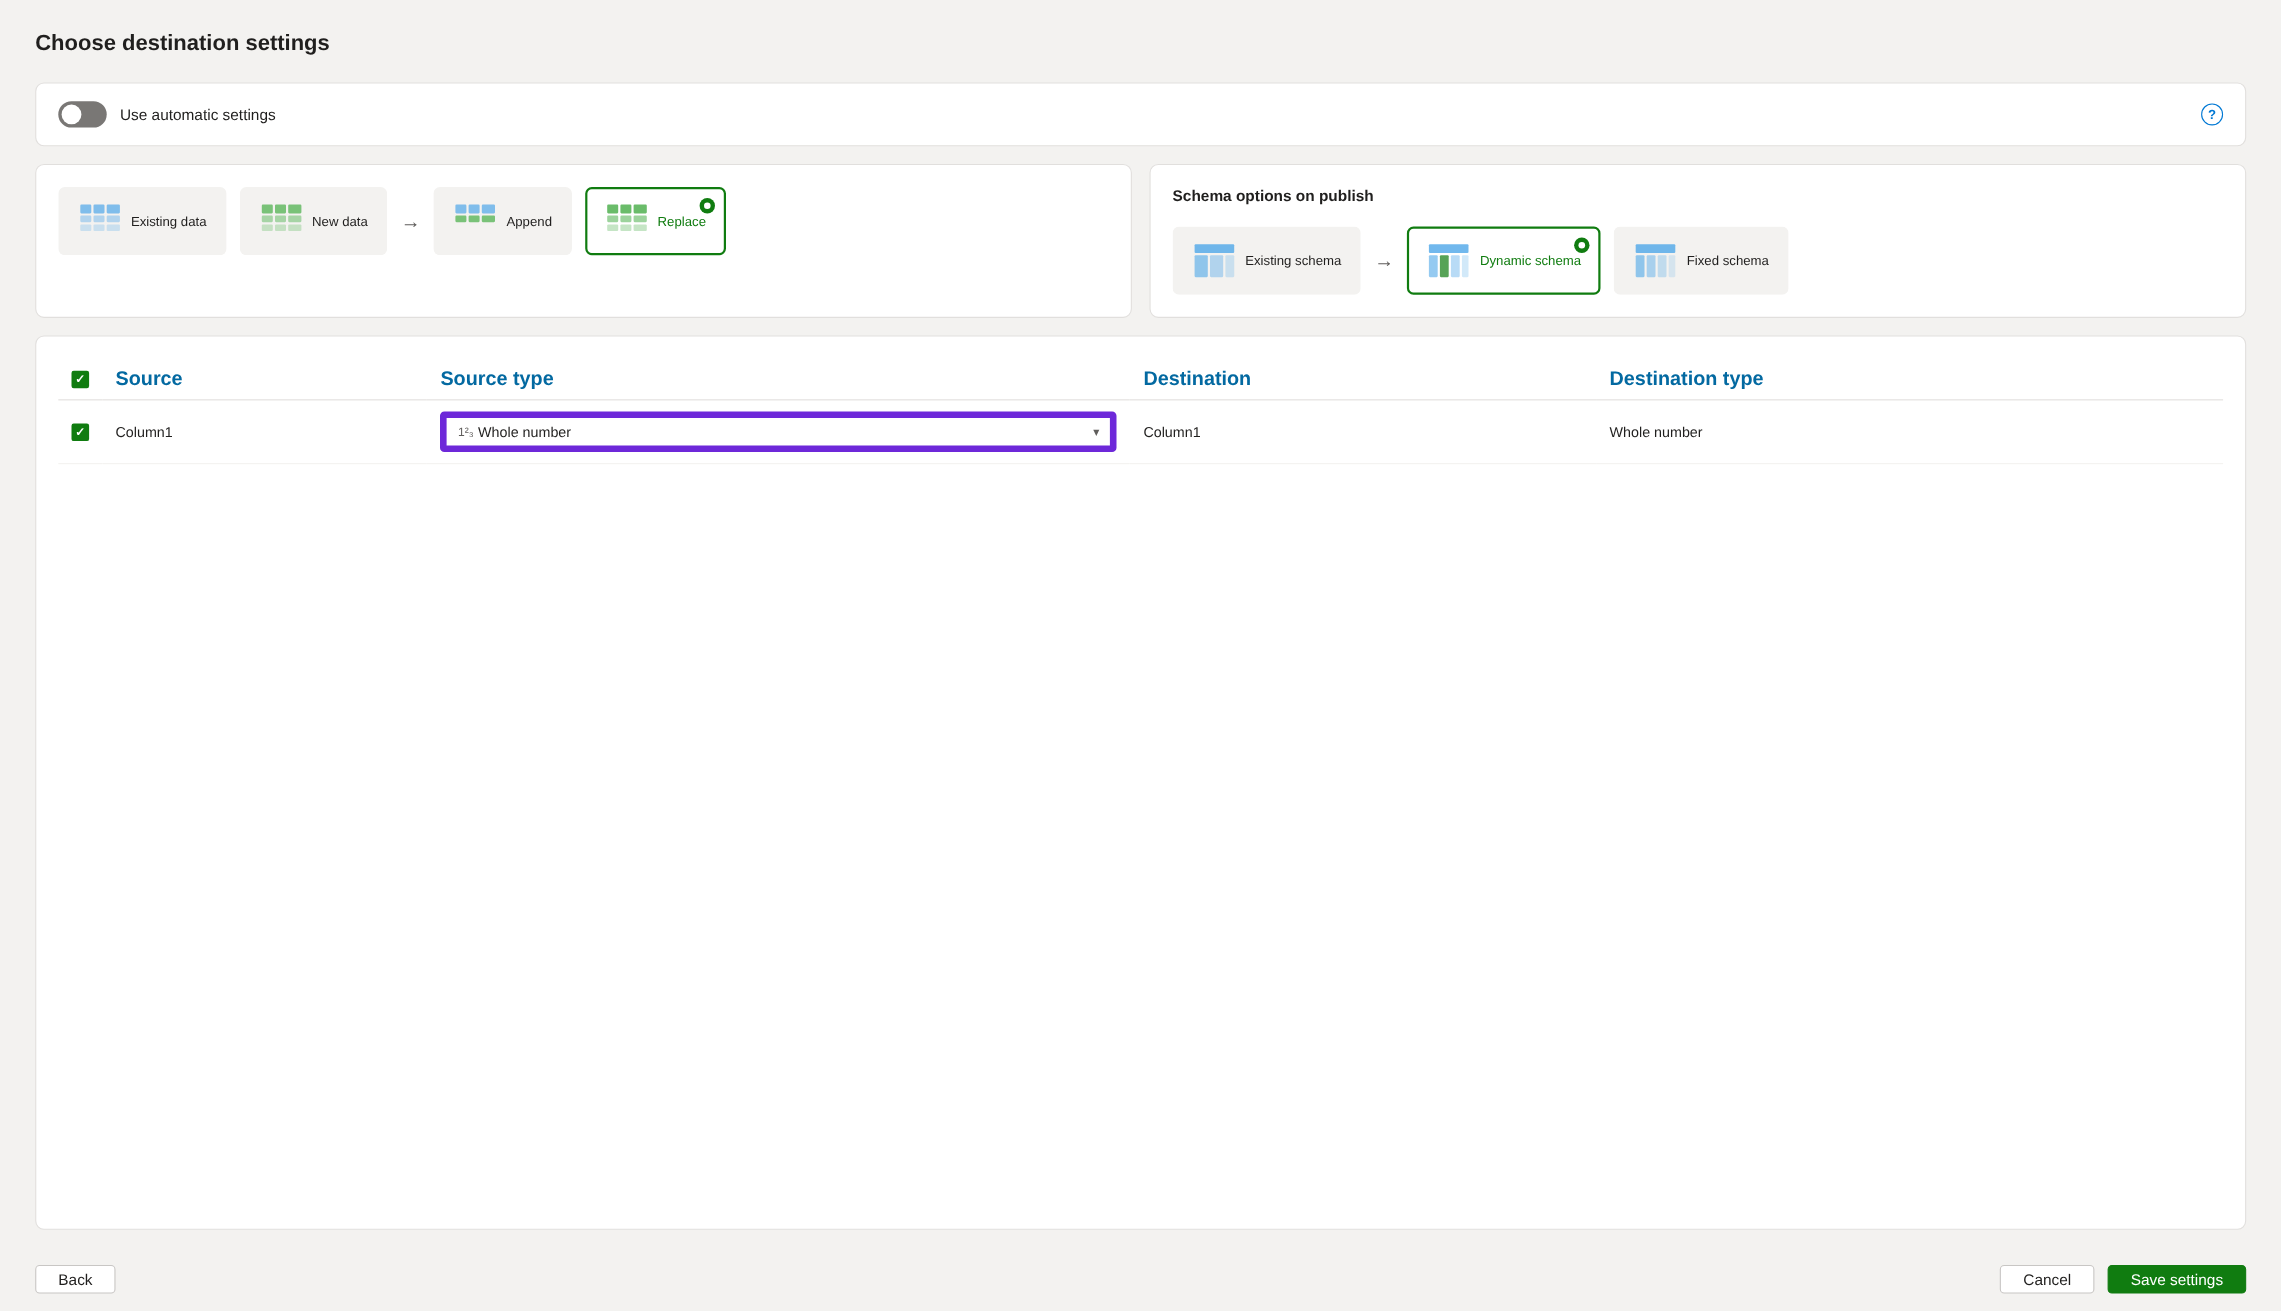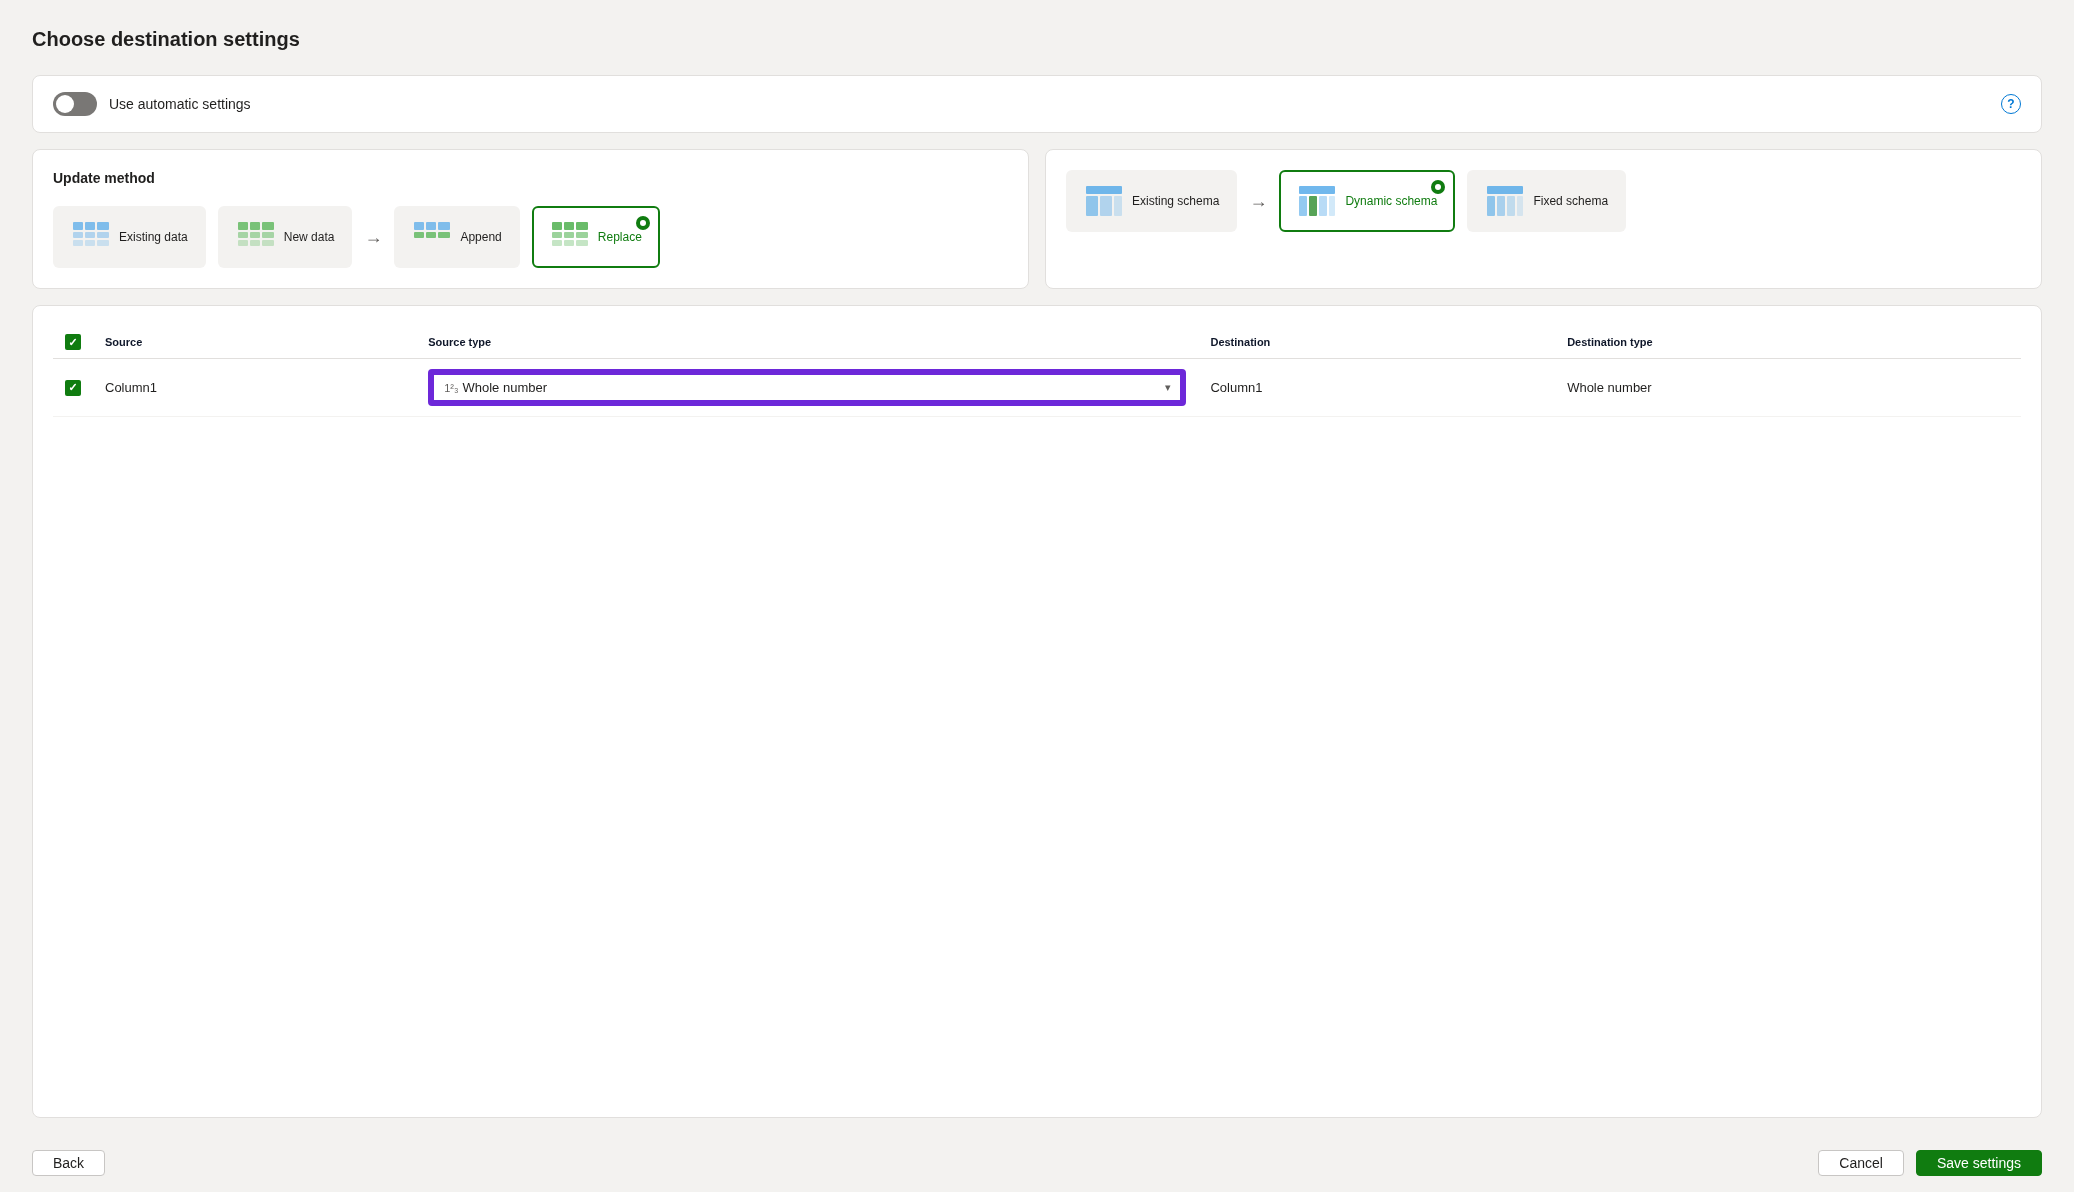--- a/index.html
+++ b/index.html
@@ -184,23 +184,23 @@
       margin-bottom: 16px;
     }
 
     .mapping-table {
       width: 100%;
       border-collapse: collapse;
     }
 
     .mapping-table th {
       text-align: left;
-      font-size: 11px;
+      font-size: 18px;
       font-weight: 600;
-      color: #0f172a;
+      color: #0369a1;
       padding: 8px 12px;
       border-bottom: 1px solid #e1dfdd;
     }
 
     .mapping-table td {
       padding: 10px 12px;
       font-size: 13px;
       color: #201f1e;
       border-bottom: 1px solid #f3f2f0;
       vertical-align: middle;
@@ -304,21 +304,20 @@
       </div>
     </div>
     <span class="auto-settings-label">Use automatic settings</span>
   </div>
   <div class="help-icon">?</div>
 </div>
 
 <div class="two-col">
 
   <div class="section-card">
-    <div class="section-title">Update method</div>
     <div class="method-options">
 
       <div class="method-option">
         <svg class="data-icon" viewBox="0 0 40 34" fill="none" xmlns="http://www.w3.org/2000/svg">
           <rect x="2" y="2" width="10" height="8" rx="1" fill="#4da6e8" opacity="0.7"></rect>
           <rect x="14" y="2" width="10" height="8" rx="1" fill="#4da6e8" opacity="0.7"></rect>
           <rect x="26" y="2" width="12" height="8" rx="1" fill="#4da6e8" opacity="0.7"></rect>
           <rect x="2" y="12" width="10" height="6" rx="1" fill="#4da6e8" opacity="0.4"></rect>
           <rect x="14" y="12" width="10" height="6" rx="1" fill="#4da6e8" opacity="0.4"></rect>
           <rect x="26" y="12" width="12" height="6" rx="1" fill="#4da6e8" opacity="0.4"></rect>
@@ -370,20 +369,21 @@
           <rect x="2" y="20" width="10" height="6" rx="1" fill="#5ab55a" opacity="0.35"></rect>
           <rect x="14" y="20" width="10" height="6" rx="1" fill="#5ab55a" opacity="0.35"></rect>
           <rect x="26" y="20" width="12" height="6" rx="1" fill="#5ab55a" opacity="0.35"></rect>
         </svg>
         <span class="method-option-label">Replace</span>
       </div>
     </div>
   </div>
 
   <div class="section-card">
+    <div class="section-title">Schema options on publish</div>
     <div class="method-options">
 
       <div class="method-option">
         <svg class="data-icon" viewBox="0 0 40 34" fill="none" xmlns="http://www.w3.org/2000/svg">
           <rect x="2" y="2" width="36" height="8" rx="1" fill="#4da6e8" opacity="0.8"></rect>
           <rect x="2" y="12" width="12" height="20" rx="1" fill="#4da6e8" opacity="0.6"></rect>
           <rect x="16" y="12" width="12" height="20" rx="1" fill="#4da6e8" opacity="0.4"></rect>
           <rect x="30" y="12" width="8" height="20" rx="1" fill="#4da6e8" opacity="0.25"></rect>
         </svg>
         <span class="method-option-label">Existing schema</span>

